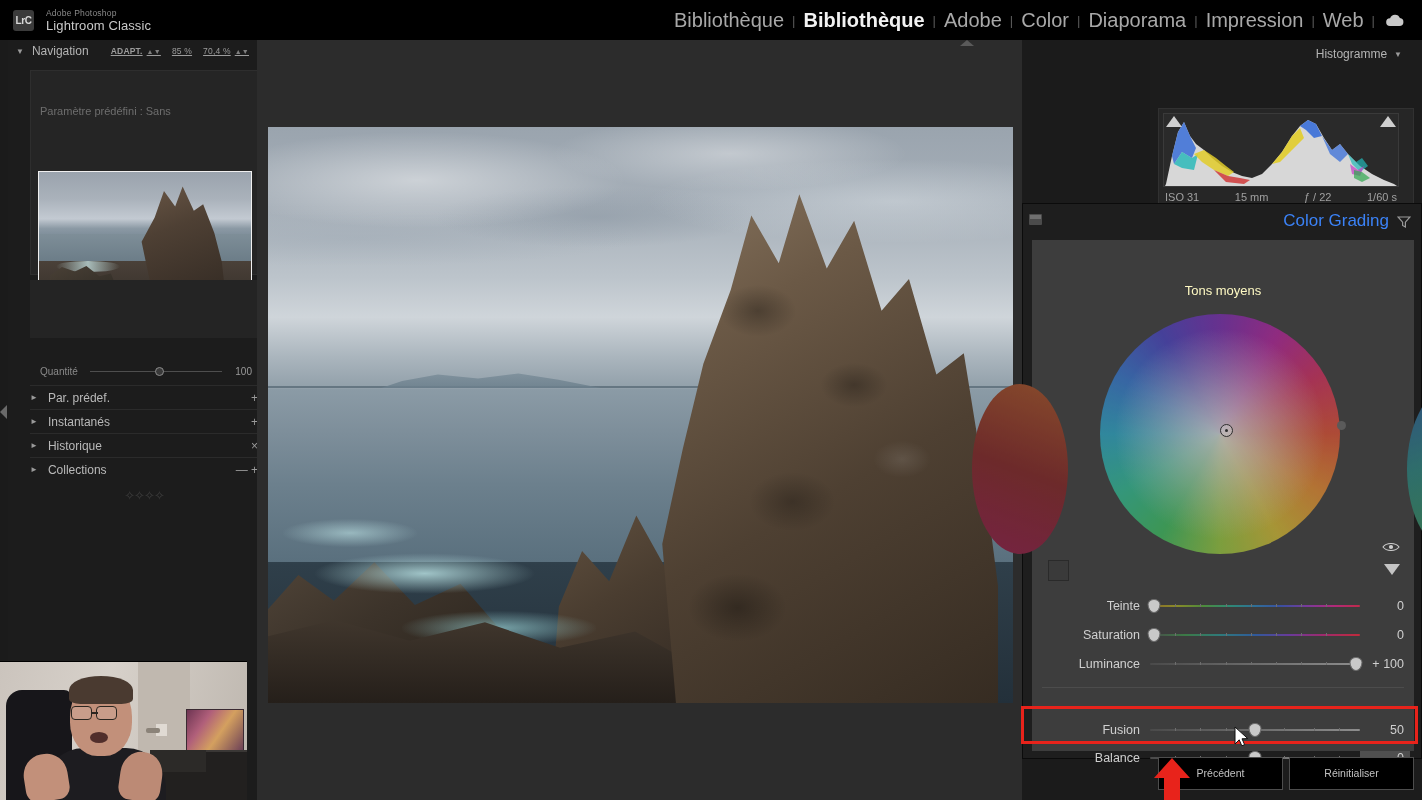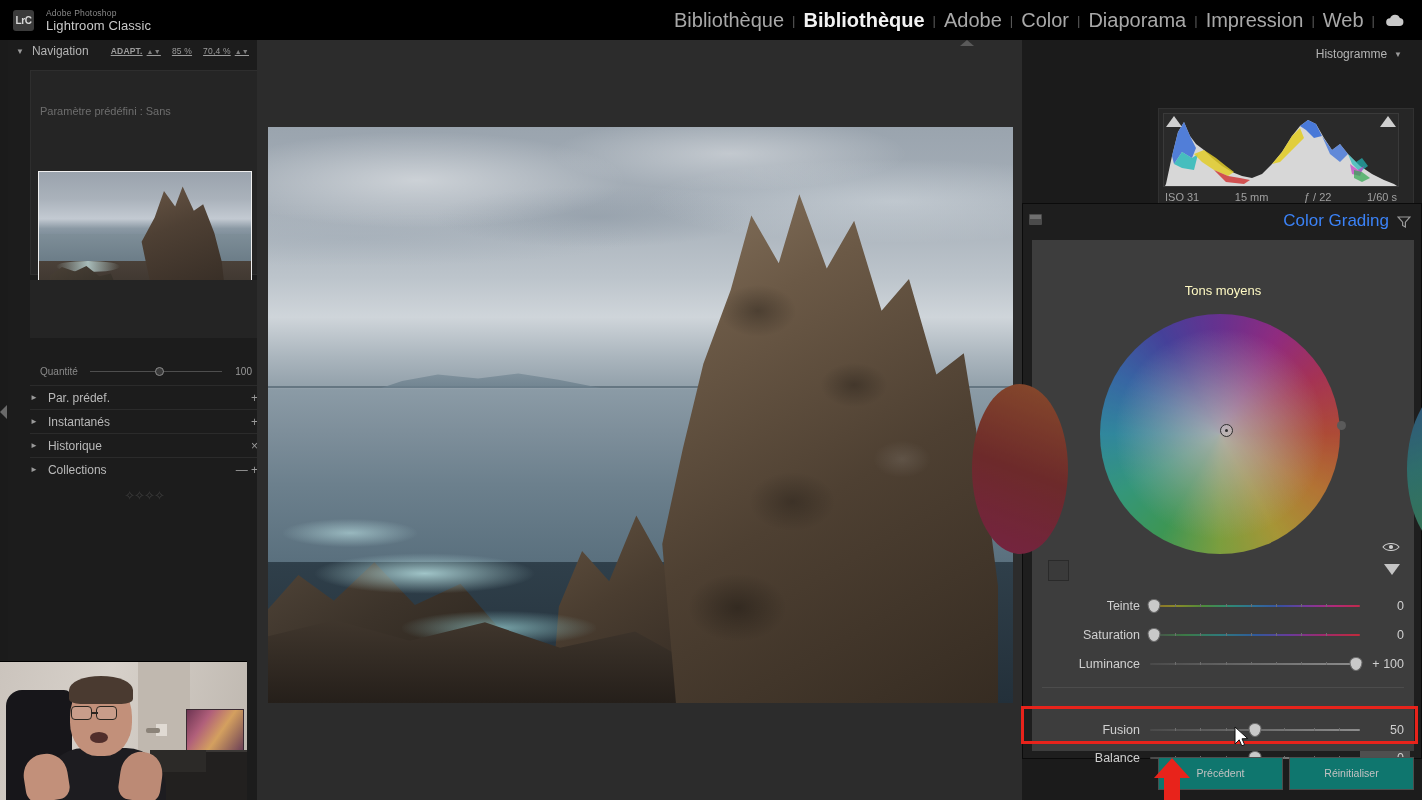--- a/index.html
+++ b/index.html
@@ -390,21 +390,21 @@
     position: absolute; left: 1021px; top: 706px; width: 397px; height: 38px;
     border: 3px solid #e8231b; pointer-events: none;
   }
   .cursor-arrow { position: absolute; left: 1234px; top: 726px; }
 
   .footer-btns {
     position: absolute; left: 1150px; top: 762px; width: 272px; height: 22px;
     display: flex; align-items: center; gap: 6px; padding: 0 8px;
   }
   .fbtn {
-    flex: 1; height: 33px; background: #0f766e; border: 1px solid #4d4d4d;
+    flex: 1; height: 33px; background: #000000; border: 1px solid #4d4d4d;
     color: #c2c2c2; font-size: 10.5px; display: flex; align-items: center; justify-content: center;
   }
   .red-arrow-up { position: absolute; left: 1152px; top: 758px; }
 </style>
 </head>
 <body>
 
 <div id="app">
 
   <div class="topbar">

